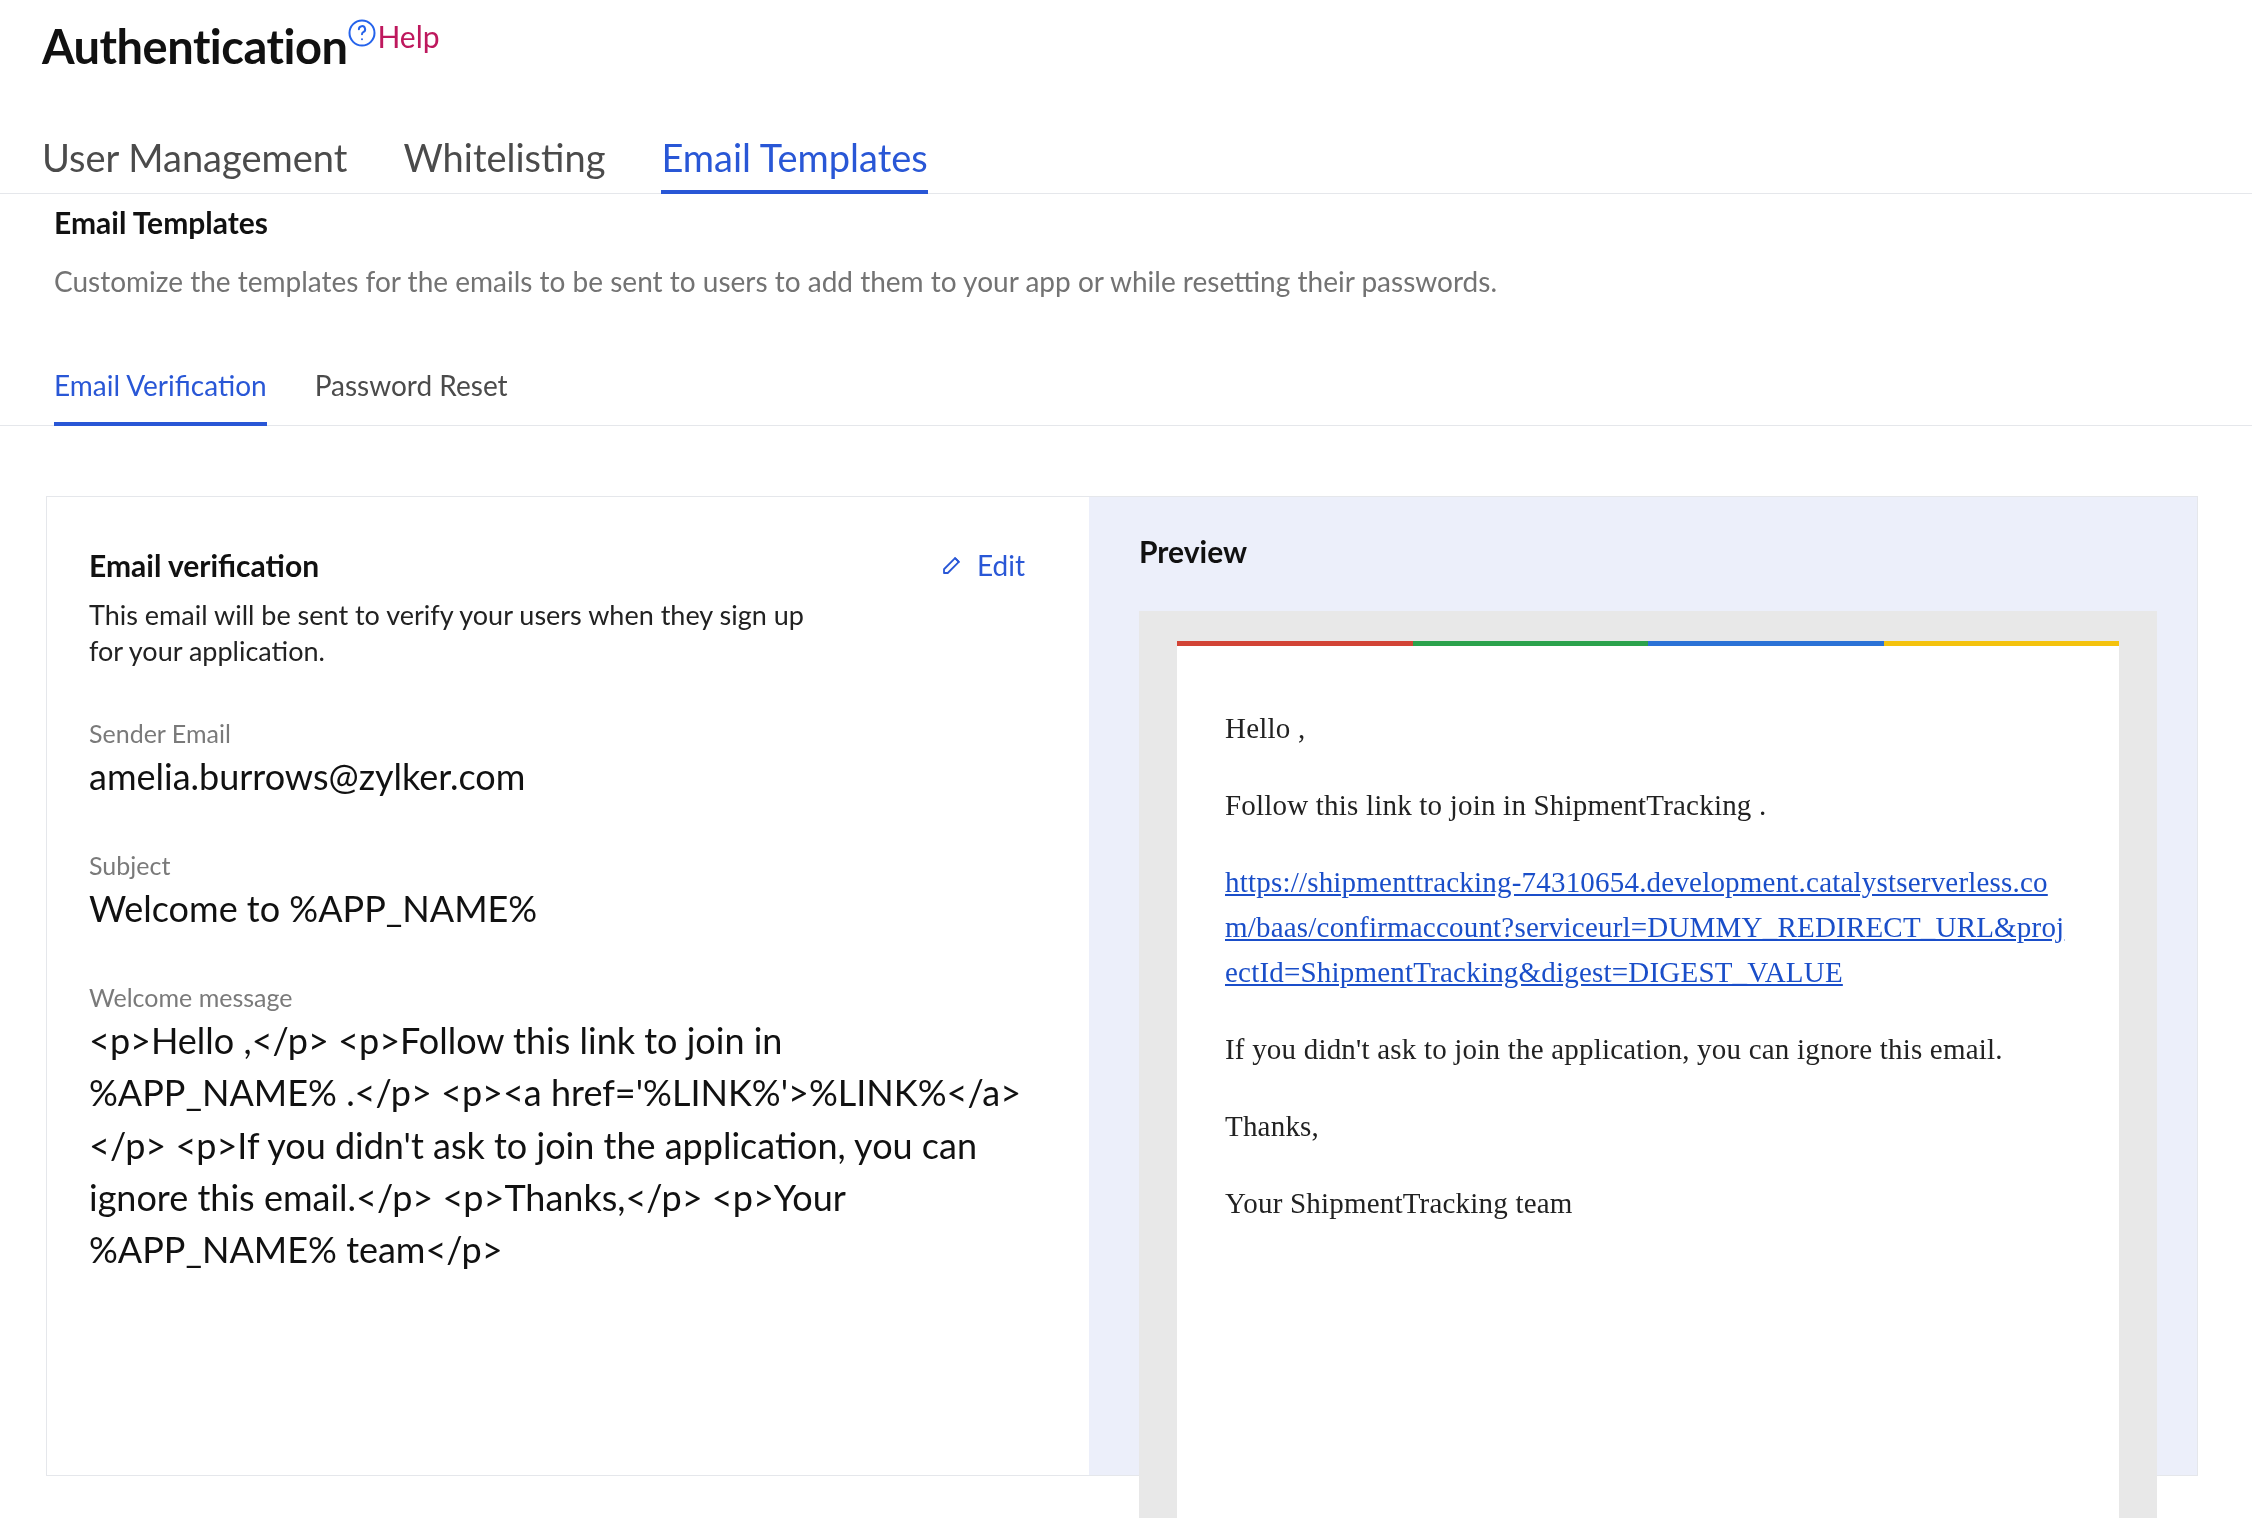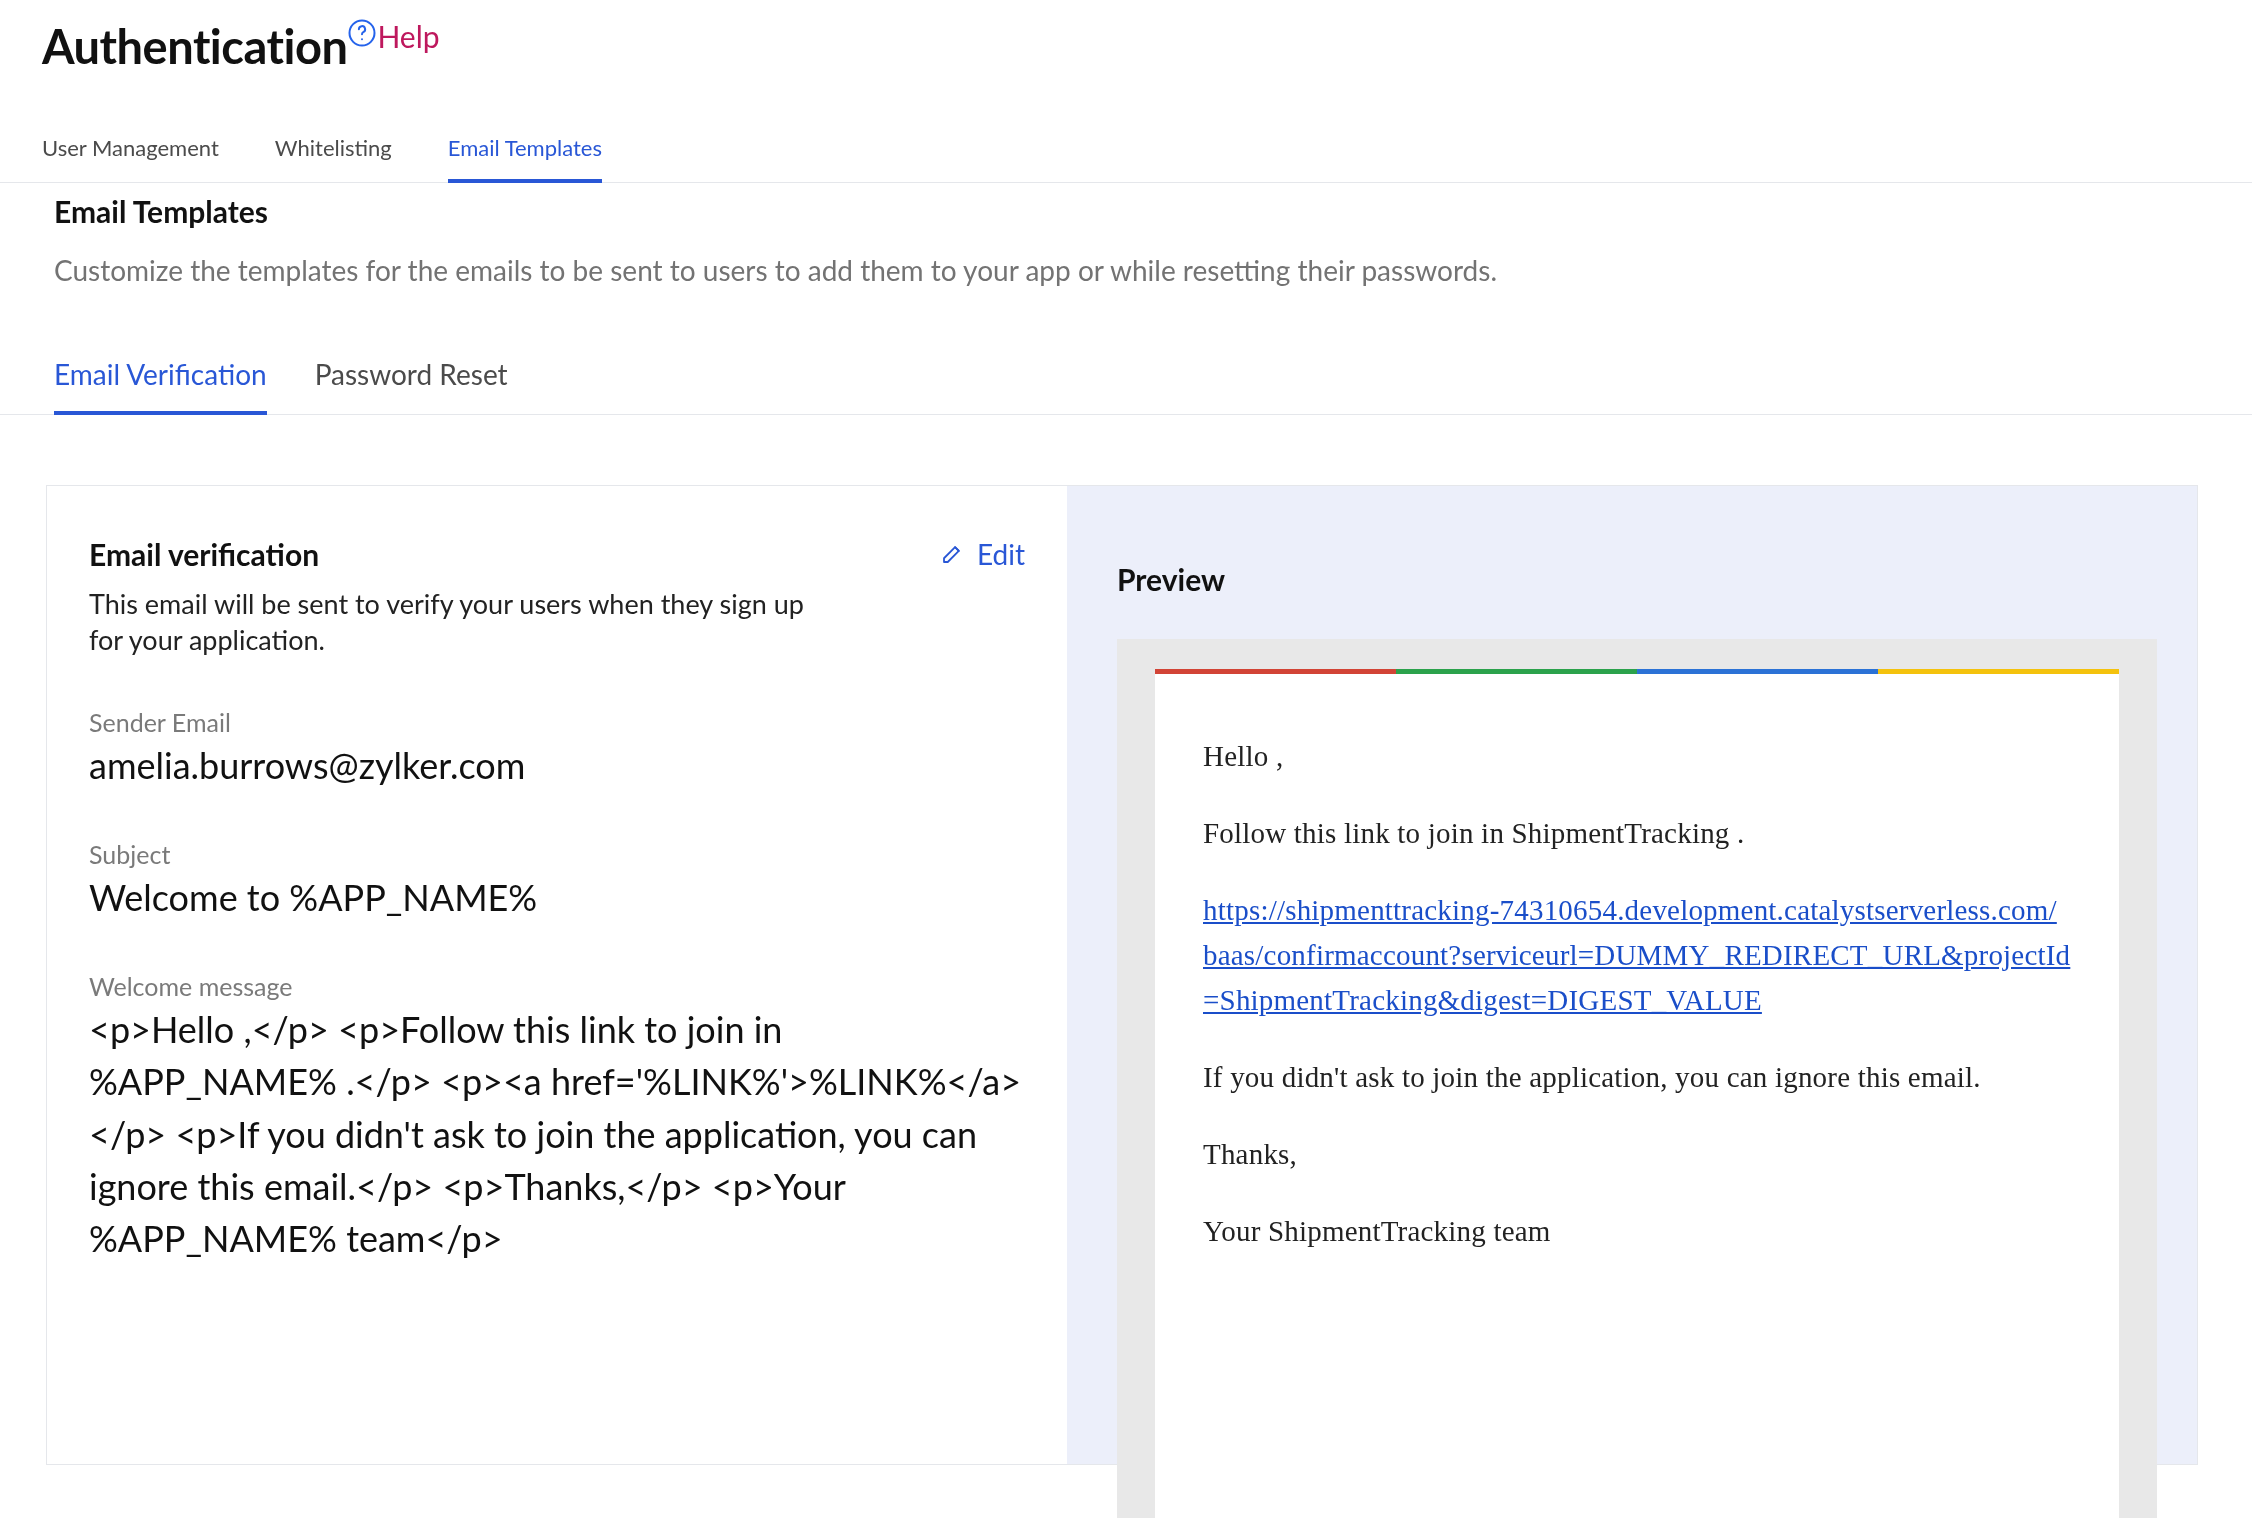--- a/index.html
+++ b/index.html
@@ -31,23 +31,23 @@
   }
   .help-link svg { width: 30px; height: 30px; }
   .primary-tabs {
     display: flex;
     gap: 56px;
     padding: 0 42px;
     margin-top: 60px;
     border-bottom: 1px solid #e5e7eb;
   }
   .primary-tab {
-    font-size: 22px;
+    font-size: 38px;
     color: #4b4b4b;
-    padding-bottom: 18px;
+    padding-bottom: 10px;
     cursor: pointer;
     border-bottom: 4px solid transparent;
     margin-bottom: -1px;
   }
   .primary-tab.active {
     color: #2957d6;
     border-bottom-color: #2957d6;
   }
   .section-heading {
     padding: 10px 54px 0 54px;
@@ -126,21 +126,22 @@
   .field-value {
     font-size: 36px;
     color: #111;
     margin-top: 2px;
     line-height: 1.45;
     word-wrap: break-word;
   }
   .right-pane {
     flex: 1;
     background: #eceffa;
-    padding: 75px 40px 0 50px;
+    padding: 36px 40px 0 50px;
+    margin-left: 22px;
   }
   .preview-title {
     font-size: 30px;
     font-weight: 700;
     color: #111;
   }
   .preview-outer {
     margin-top: 42px;
     background: #e8e8e8;
     padding: 30px 38px 0 38px;

